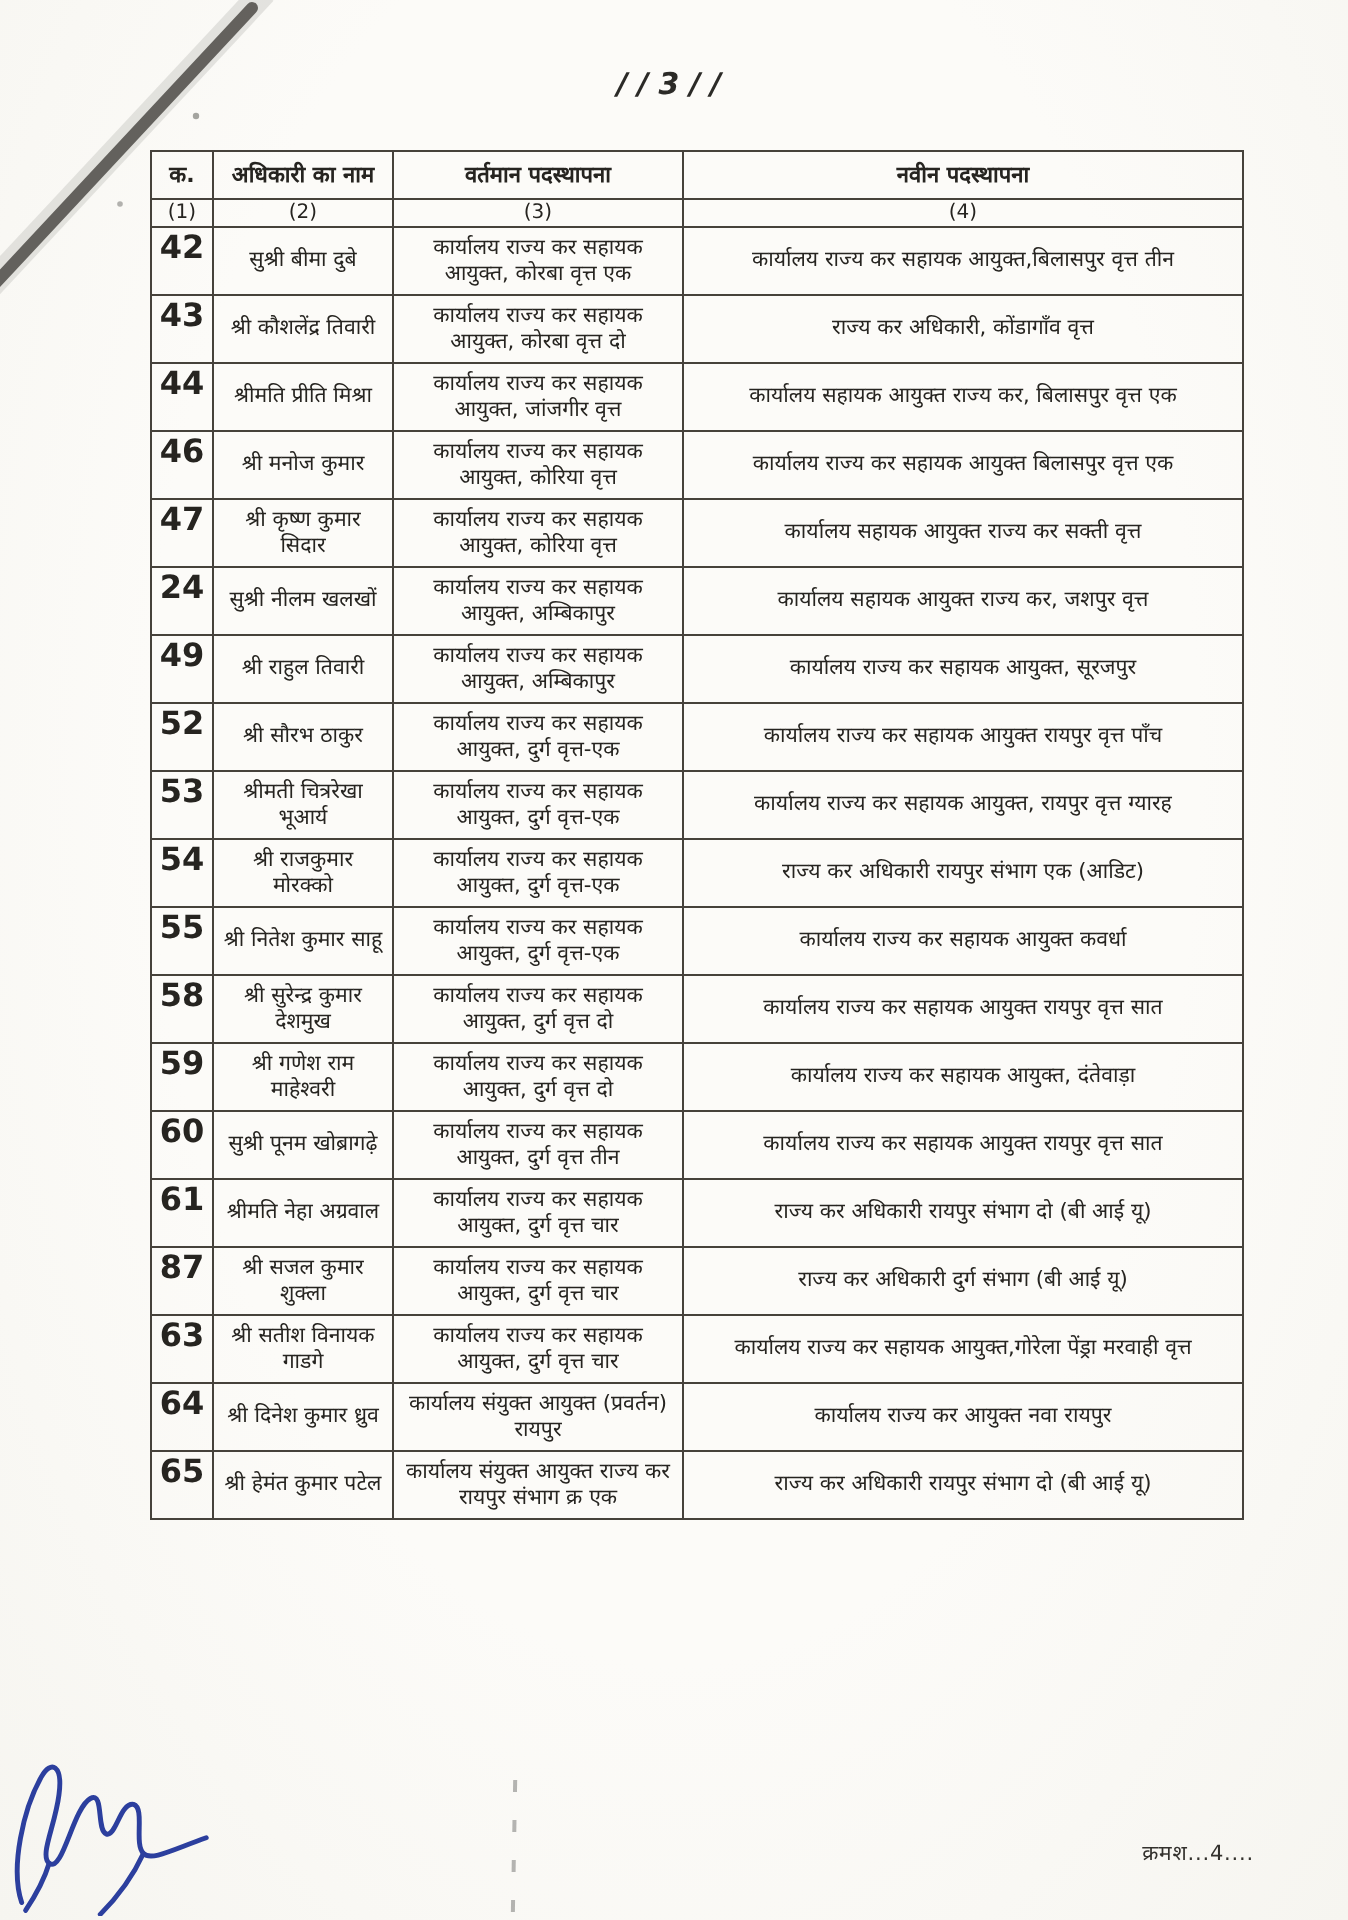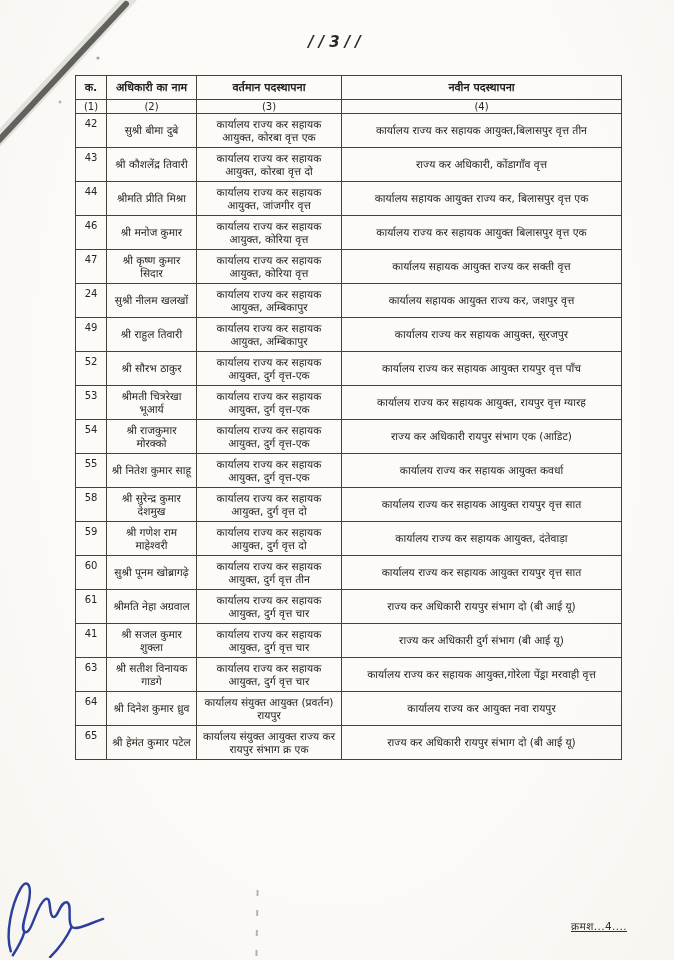--- a/index.html
+++ b/index.html
@@ -27,32 +27,32 @@
   table.postings th, table.postings td{
     border:1px solid #46423b;
     padding:1px 3px;
     font-size:10.6px;line-height:13px;
     text-align:center;color:#262420;
     overflow:hidden;
   }
   thead tr.hdr th{font-weight:700;font-size:11px;height:21px;vertical-align:middle;}
   thead tr.colnum td{height:13px;font-size:10px;padding:0 3px;font-weight:400;}
   tbody td{height:29px;vertical-align:middle;}
-  tbody td.c-sno{vertical-align:top;padding-top:3px;font-size:10px;}
+  tbody td.c-sno{vertical-align:top;padding-top:3px;font-size:16px;font-weight:bold;}
   .signature{position:absolute;left:2px;top:868px;width:108px;height:90px;}
   .corner-fold{position:absolute;left:-6px;top:-4px;width:160px;height:180px;pointer-events:none;}
   .crease{
     position:absolute;left:256px;top:890px;width:2px;height:68px;
     background:repeating-linear-gradient(to bottom,
       rgba(110,110,108,.5) 0 6px, rgba(0,0,0,0) 6px 20px);
     transform:rotate(1deg);
   }
   .continuation{
     position:absolute;top:919px;right:47px;
-    font-size:10.5px;letter-spacing:.4px;color:#33312d;text-decoration:underline;
+    font-size:10.5px;letter-spacing:.4px;color:#33312d;
   }
 </style>
 </head>
 <body>
 
 <div class="page">
 
   <div class="corner-fold">
     <svg width="160" height="180" viewBox="0 0 160 180" xmlns="http://www.w3.org/2000/svg">
       <path d="M 138 0 L 0 148" stroke="#c6c5c2" stroke-width="13" opacity="0.45" fill="none"></path>
@@ -170,21 +170,21 @@
       <td class="c-cur">कार्यालय राज्य कर सहायक आयुक्त, दुर्ग वृत्त तीन</td>
       <td class="c-new">कार्यालय राज्य कर सहायक आयुक्त रायपुर वृत्त सात</td>
     </tr>
         <tr>
       <td class="c-sno">61</td>
       <td class="c-name">श्रीमति नेहा अग्रवाल</td>
       <td class="c-cur">कार्यालय राज्य कर सहायक आयुक्त, दुर्ग वृत्त चार</td>
       <td class="c-new">राज्य कर अधिकारी रायपुर संभाग दो (बी आई यू)</td>
     </tr>
         <tr>
-      <td class="c-sno">41</td>
+      <td class="c-sno">87</td>
       <td class="c-name">श्री सजल कुमार शुक्ला</td>
       <td class="c-cur">कार्यालय राज्य कर सहायक आयुक्त, दुर्ग वृत्त चार</td>
       <td class="c-new">राज्य कर अधिकारी दुर्ग संभाग (बी आई यू)</td>
     </tr>
         <tr>
       <td class="c-sno">63</td>
       <td class="c-name">श्री सतीश विनायक गाडगे</td>
       <td class="c-cur">कार्यालय राज्य कर सहायक आयुक्त, दुर्ग वृत्त चार</td>
       <td class="c-new">कार्यालय राज्य कर सहायक आयुक्त,गोरेला पेंड्रा मरवाही वृत्त</td>
     </tr>

